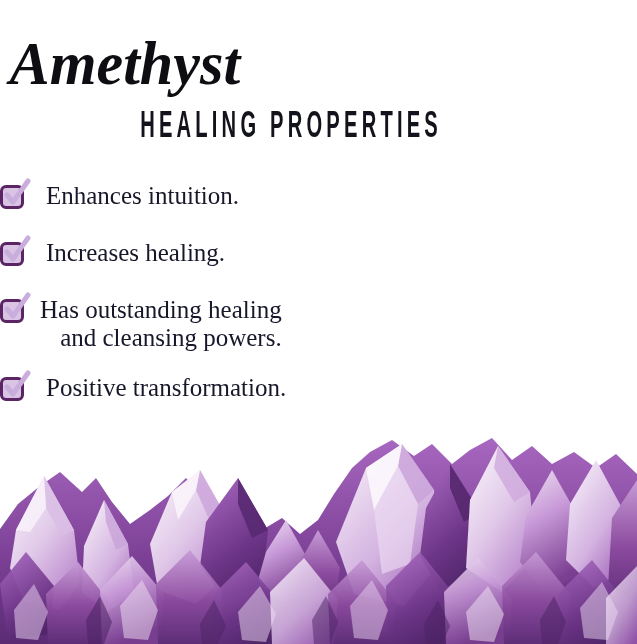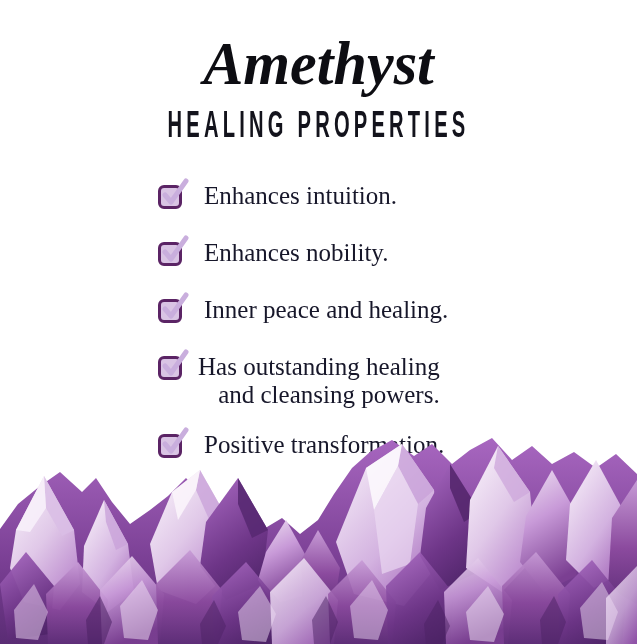--- a/index.html
+++ b/index.html
@@ -19,21 +19,21 @@
     background:#ffffff;
     overflow:hidden;
   }
 
   
   .title-block {
     position:absolute;
     top:32px;
     left:0;
     width:637px;
-    text-align:center;
+    text-align:left;
   }
 
   .poster-title {
     font-family:"Liberation Serif", serif;
     font-style:italic;
     font-weight:bold;
     font-size:62px;
     line-height:1.02;
     color:#0d0d12;
     letter-spacing:0px;
@@ -58,21 +58,20 @@
     top:182px;
     left:0;
     width:637px;
     list-style:none;
   }
 
   .benefit-row {
     position:relative;
     display:flex;
     align-items:flex-start;
-    padding-left:158px;
     margin-bottom:32px;
     min-height:30px;
   }
   .benefit-row.tight { margin-bottom:27px; }
   .benefit-row.two-line { margin-bottom:22px; }
 
   
   .checkbox {
     position:relative;
     flex:0 0 auto;
@@ -146,32 +145,23 @@
       <span class="benefit-text">Enhances intuition.</span>
     </li>
 
     <li class="benefit-row tight">
       <span class="checkbox">
         <span class="box"></span>
         <svg class="tick" viewBox="0 0 28 30" aria-hidden="true">
           <path d="M5 15 L11 22 L26 1" fill="none" stroke="#c9aedd" stroke-width="5" stroke-linecap="round" stroke-linejoin="round"></path>
         </svg>
       </span>
-      <span class="benefit-text"> Enhances nobility.</span>
-    </li>
-
-    <li class="benefit-row tight">
-      <span class="checkbox">
-        <span class="box"></span>
-        <svg class="tick" viewBox="0 0 28 30" aria-hidden="true">
-          <path d="M5 15 L11 22 L26 1" fill="none" stroke="#c9aedd" stroke-width="5" stroke-linecap="round" stroke-linejoin="round"></path>
-        </svg>
-      </span>
-      <span class="benefit-text">Inner peace and healing.</span>
-    </li>
+      <span class="benefit-text"> Increases healing.</span>
+    </li>
+
 
     <li class="benefit-row two-line">
       <span class="checkbox">
         <span class="box"></span>
         <svg class="tick" viewBox="0 0 28 30" aria-hidden="true">
           <path d="M5 15 L11 22 L26 1" fill="none" stroke="#c9aedd" stroke-width="5" stroke-linecap="round" stroke-linejoin="round"></path>
         </svg>
       </span>
       <span class="benefit-text wrap">Has outstanding healing
 and cleansing powers.</span>

